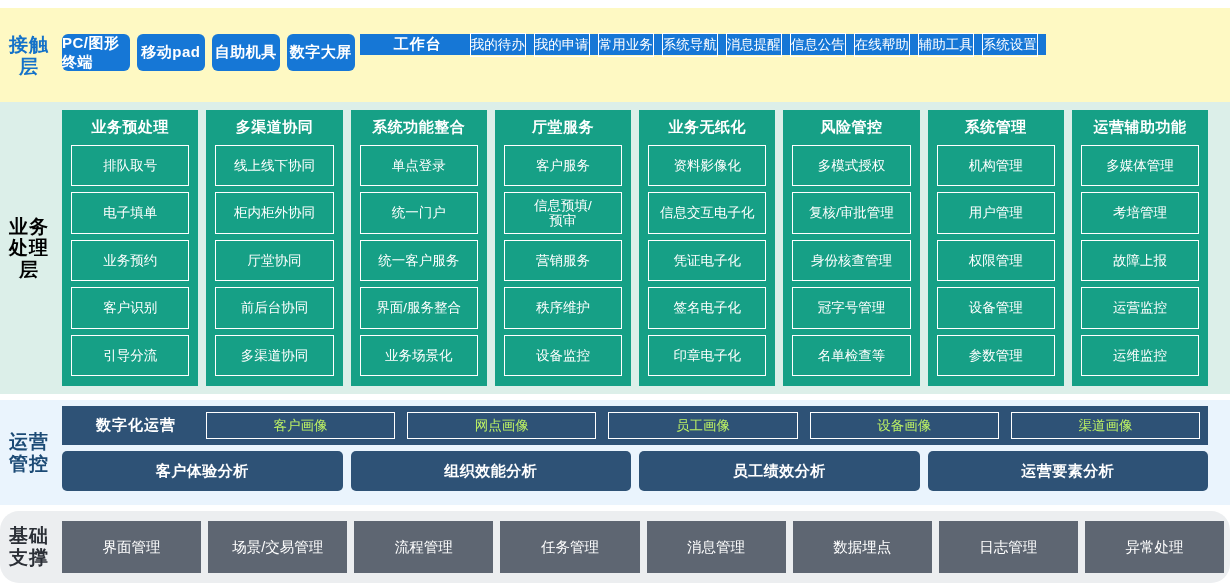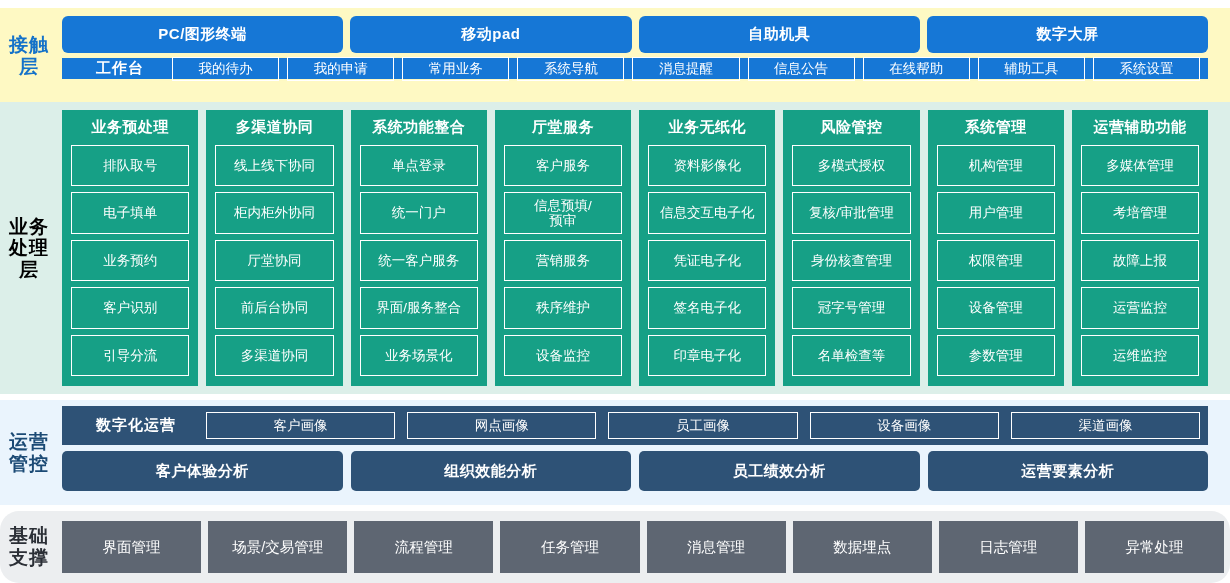--- a/index.html
+++ b/index.html
@@ -48,22 +48,23 @@
     background: #fef9c3;
   }
   #band-contact .band-label {
     color: #1472c9;
     font-size: 19px;
   }
   .contact-inner {
     flex: 1 1 auto;
     padding: 8px 22px 24px 4px;
     display: flex;
-    flex-direction: column;
+    flex-direction: row;
     gap: 5px;
+    margin-top: 18px;
   }
   .channel-row {
     display: flex;
     gap: 7px;
     height: 37px;
   }
   .channel-chip {
     flex: 1 1 0;
     background: #1677d6;
     border-radius: 6px;
@@ -182,21 +183,21 @@
     font-size: 15px;
     font-weight: bold;
     white-space: nowrap;
     padding: 0 18px 0 26px;
     letter-spacing: 1px;
   }
   .ops-chip {
     flex: 1 1 0;
     height: 27px;
     border: 1px solid #ffffff;
-    color: #ffffff;
+    color: #bef264;
     font-size: 13.5px;
     display: flex;
     align-items: center;
     justify-content: center;
     white-space: nowrap;
   }
   .ops-row-bottom {
     height: 40px;
     display: flex;
     gap: 8px;

